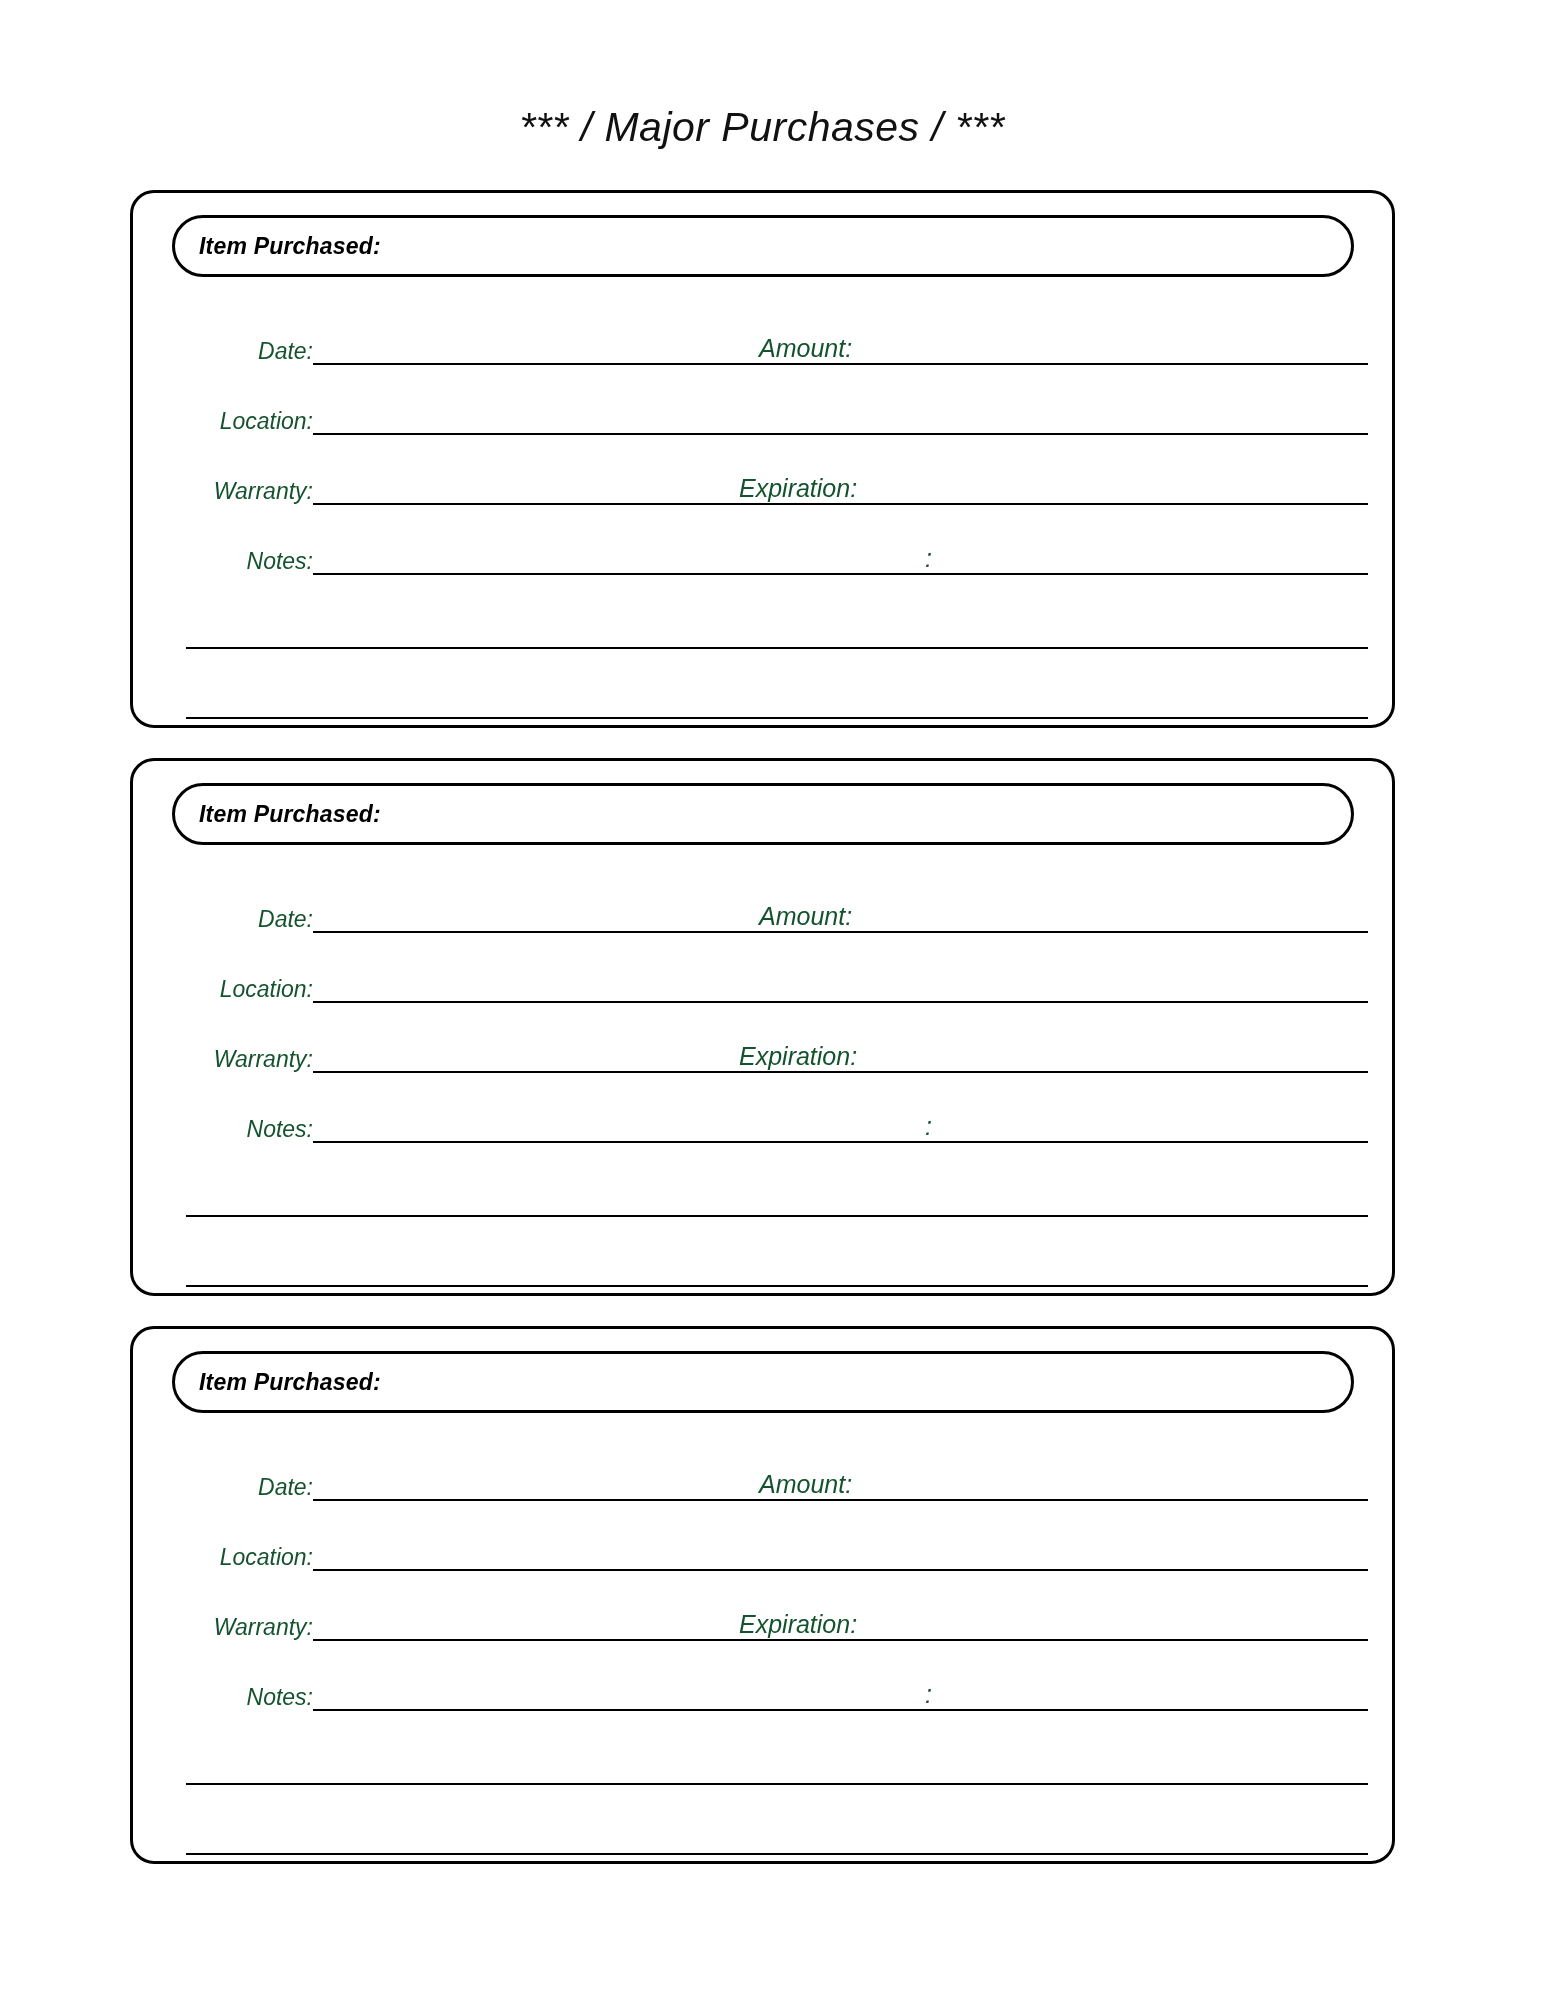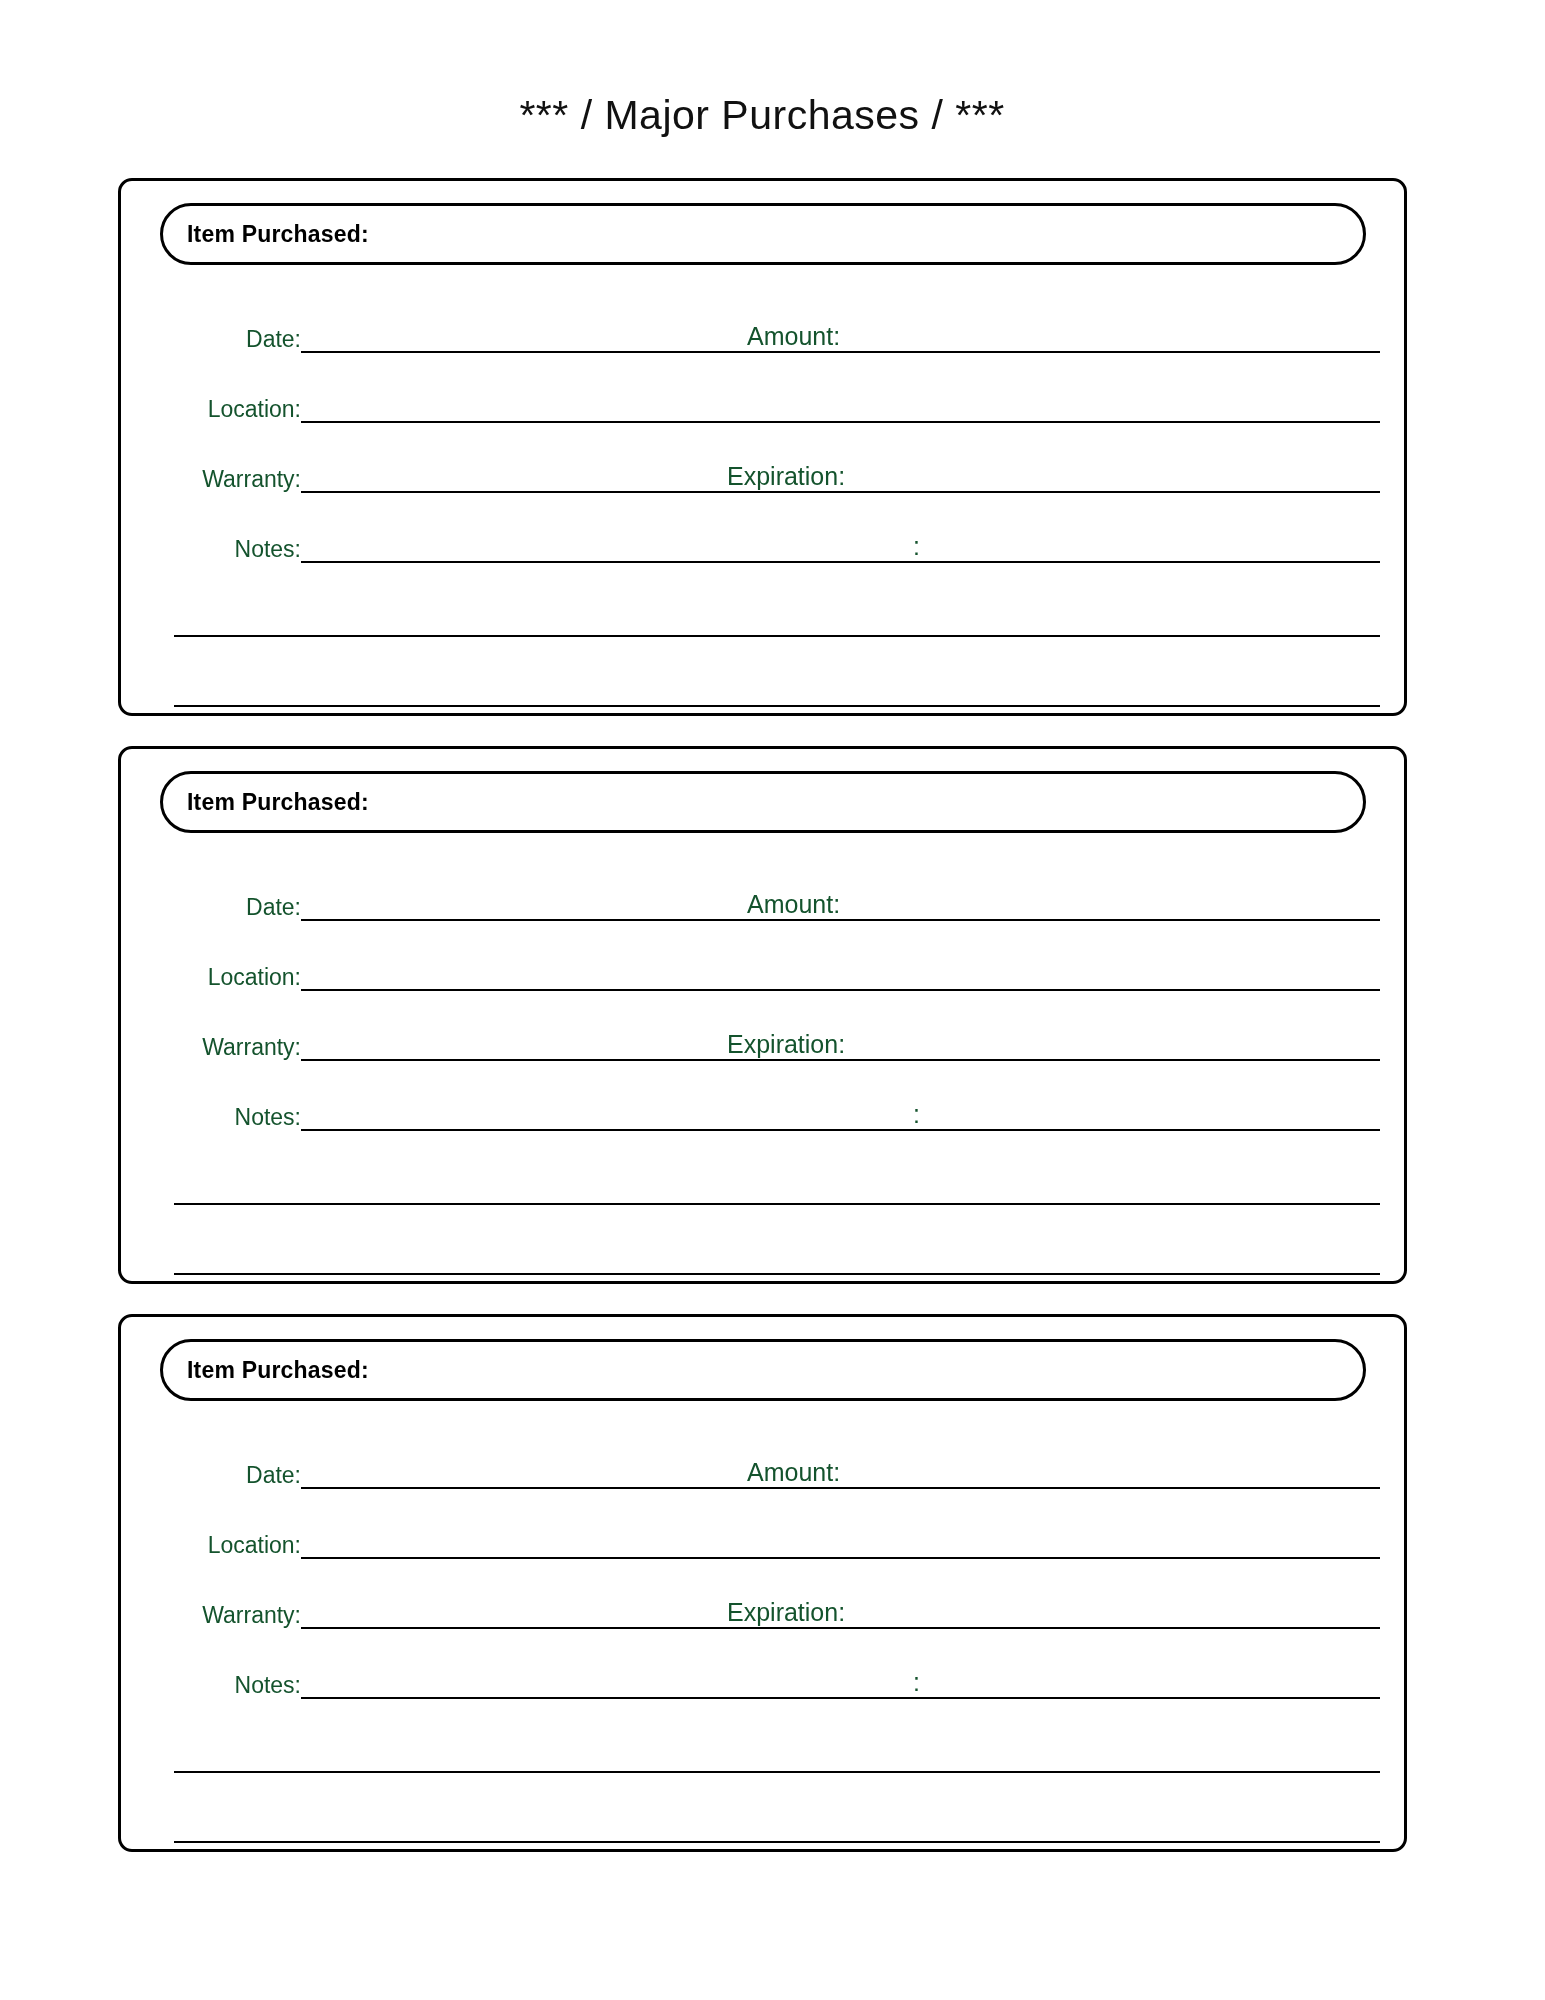--- a/index.html
+++ b/index.html
@@ -13,22 +13,23 @@
     height: 2000px;
     font-family: "Liberation Sans", sans-serif;
     color: #000000;
     position: relative;
     overflow: hidden;
   }
 
   .page {
     width: 1524px;
     height: 2000px;
-    padding: 0;
-    position: relative;
+    padding: 12px;
+    position: relative;
+    font-style: italic;
   }
 
   .page-title {
     text-align: center;
     font-family: "Liberation Sans", sans-serif;
     font-size: 41px;
     font-weight: 400;
     letter-spacing: 0.5px;
     color: #111111;
     margin: 0;
@@ -37,21 +38,21 @@
   }
 
   .cards-wrap {
     margin-top: 42px;
     padding-left: 118px;
     padding-right: 117px;
   }
 
   .purchase-card {
     border: 3px solid #000000;
-    border-radius: 14px;
+    border-radius: 24px;
     height: 538px;
     margin-bottom: 30px;
     position: relative;
     padding: 22px 24px 0 24px;
     background: #ffffff;
   }
 
   .item-pill {
     border: 3px solid #000000;
     border-radius: 38px;

